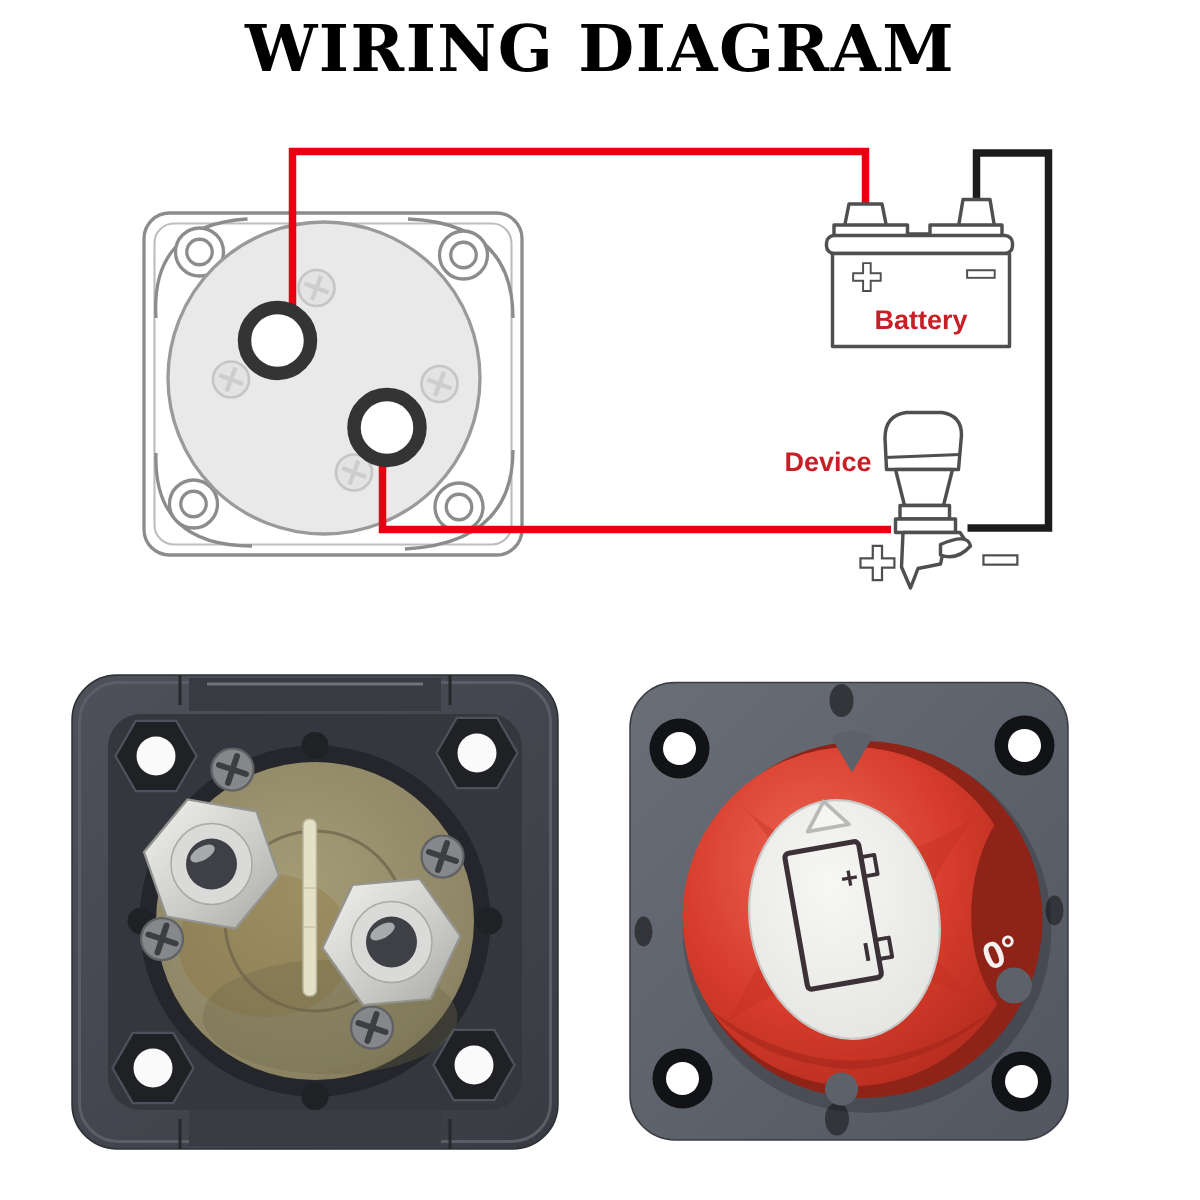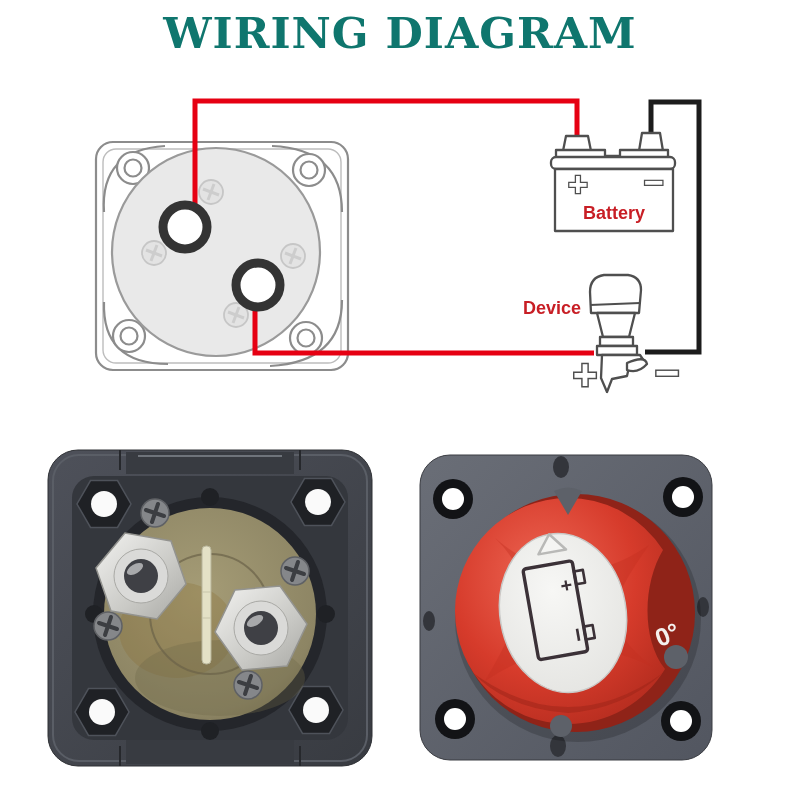--- a/index.html
+++ b/index.html
@@ -1,20 +1,20 @@
 <!DOCTYPE html>
 <html><head>
 <meta charset="utf-8">
 <style>
   html,body{margin:0;padding:0;background:#ffffff;}
   .stage{position:relative;width:800px;height:800px;background:#ffffff;overflow:hidden;
          font-family:"Liberation Sans",sans-serif;}
   .title{position:absolute;top:8px;left:0;width:800px;text-align:center;margin:0;
          font-family:"DejaVu Serif",serif;font-weight:900;font-size:43px;
-         letter-spacing:1px;color:#0f766e;}
+         letter-spacing:1px;color:#000000;}
   .diagram-svg{position:absolute;top:85px;left:0;}
   .photo-left{position:absolute;top:440px;left:42px;}
   .photo-right{position:absolute;top:443px;left:413px;}
   svg{display:block;}
   text{font-family:"Liberation Sans",sans-serif;}
   .outlined{paint-order:stroke;fill:#ffffff;font-weight:bold;}
   .artline{fill:#ffffff;stroke:#4f4f4f;stroke-width:2.3;stroke-linejoin:round;}
 </style>
 </head>
 <body>

